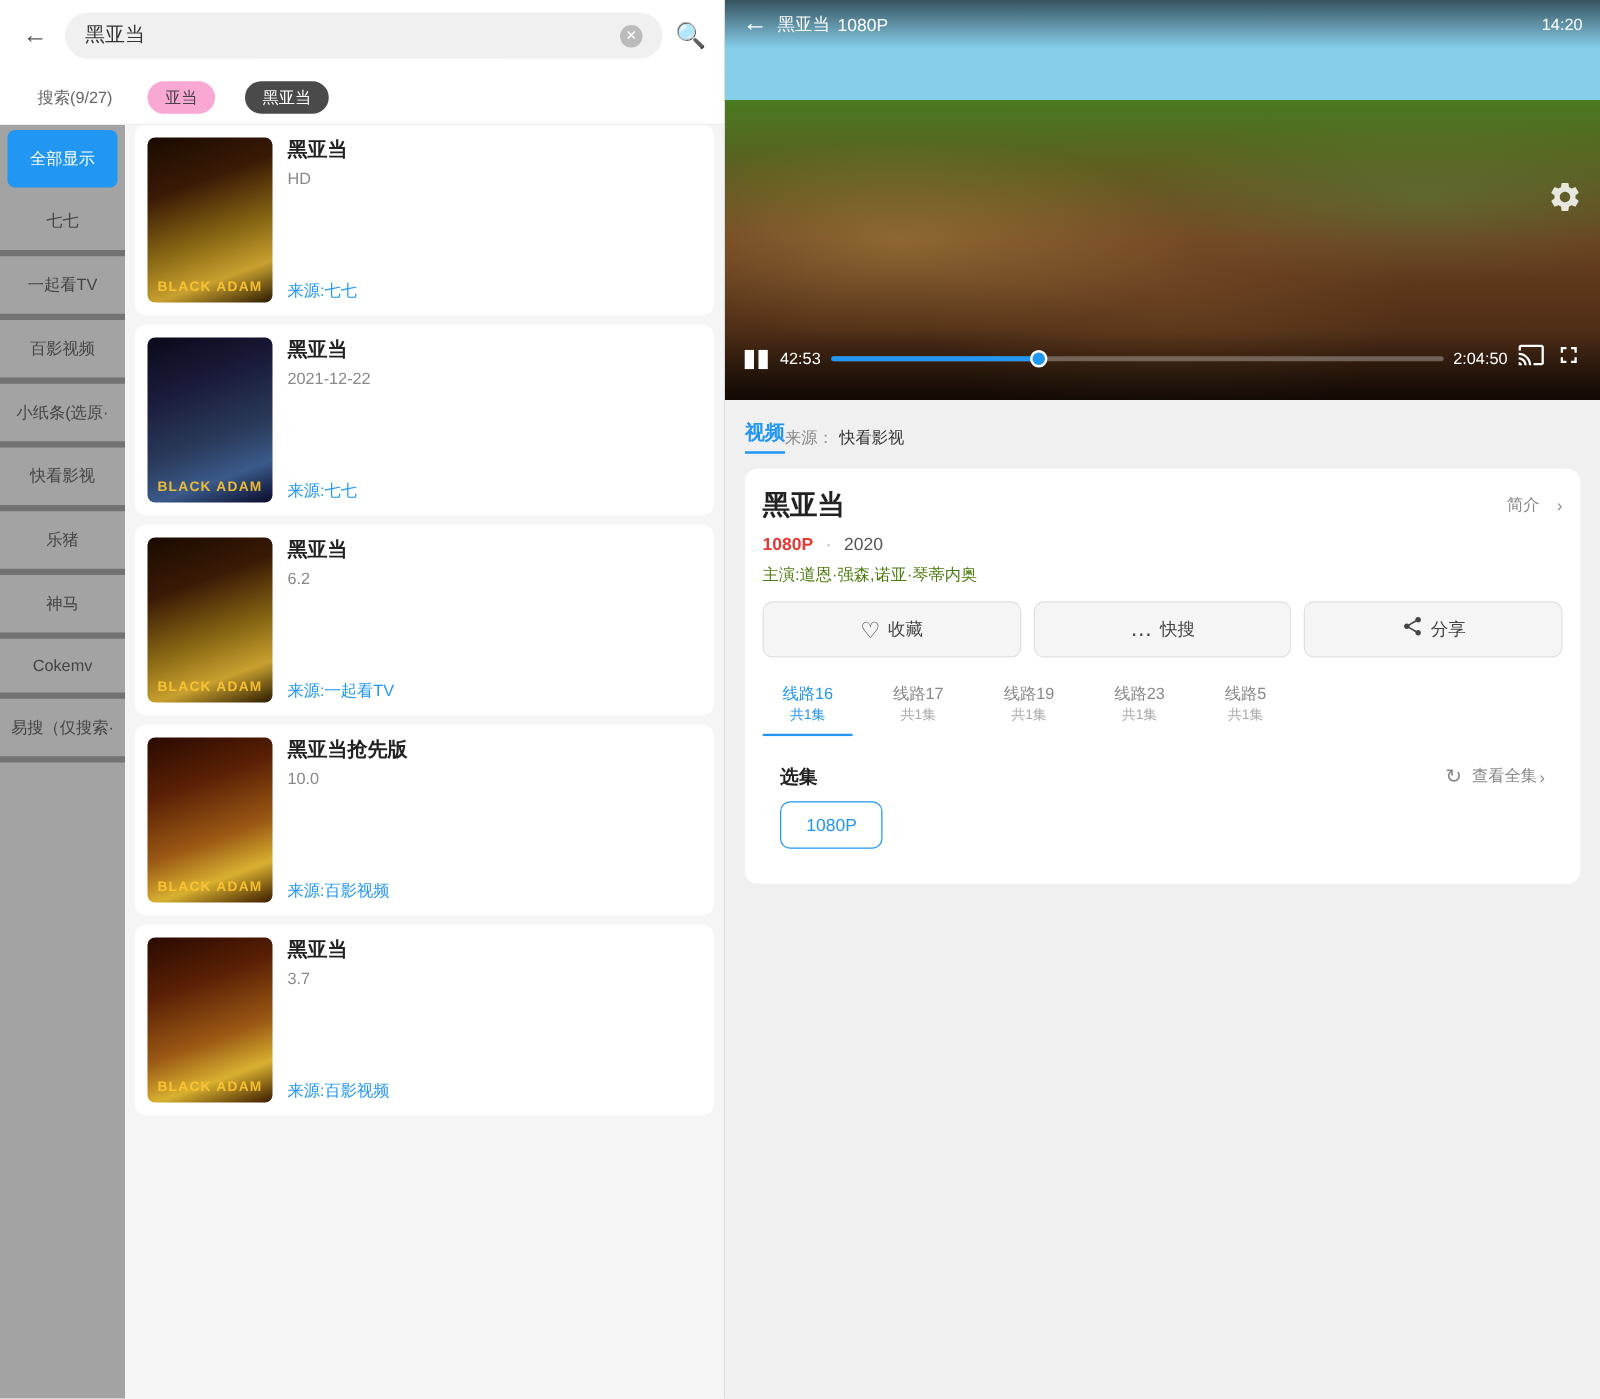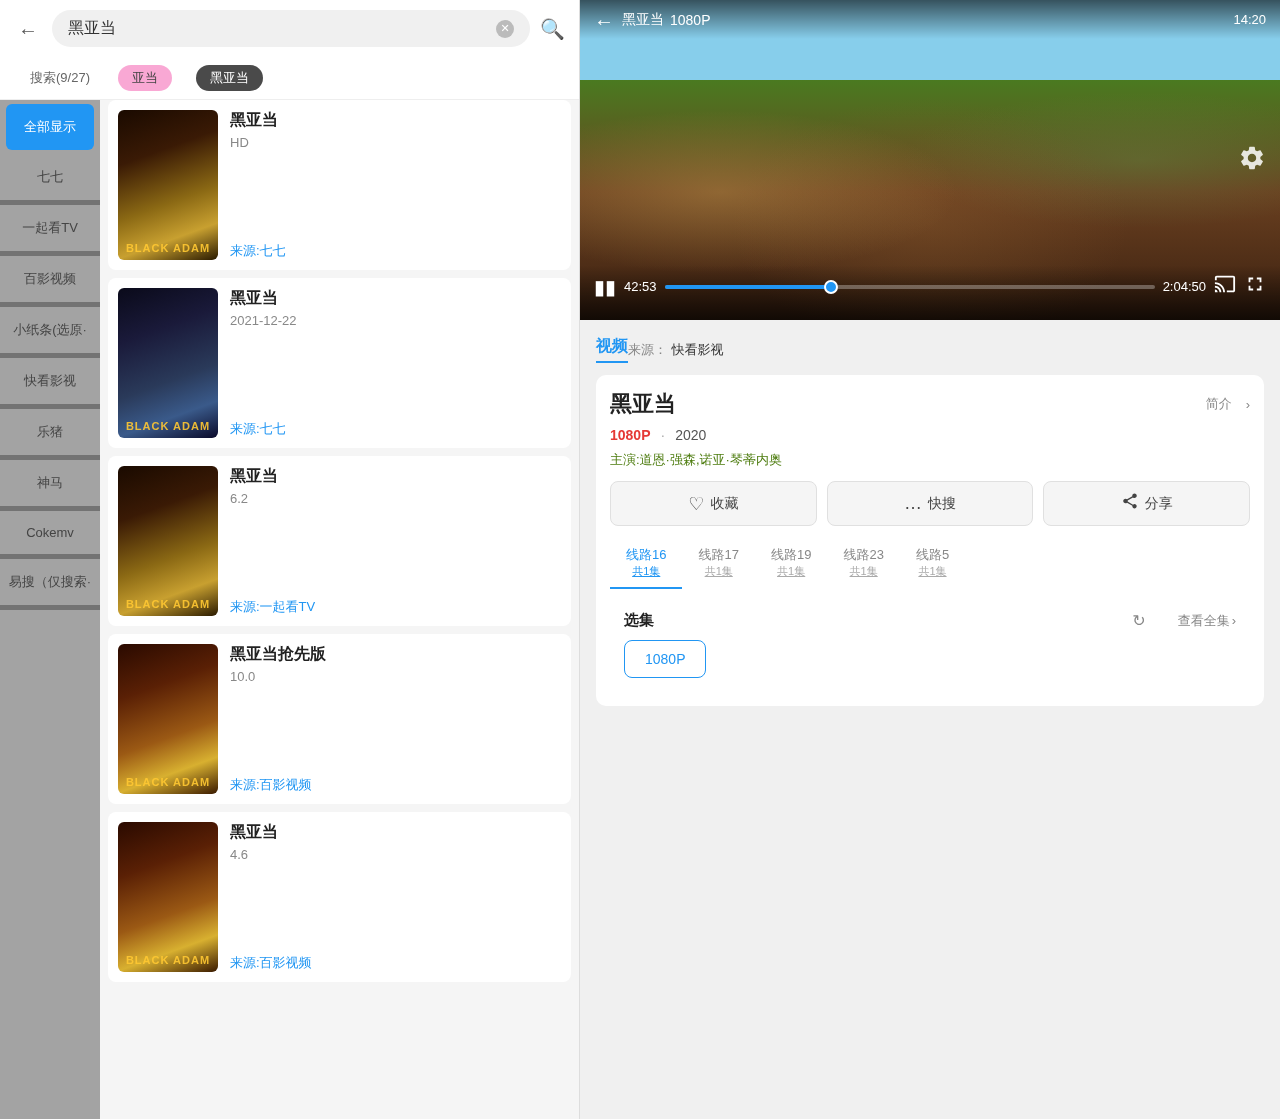--- a/index.html
+++ b/index.html
@@ -132,21 +132,21 @@
       background: #fff;
       border-radius: 8px;
       margin-bottom: 8px;
       padding: 10px;
       display: flex;
       gap: 12px;
       cursor: pointer;
     }
     .result-thumb {
       width: 100px;
-      height: 150px;
+      height: 132px;
       border-radius: 6px;
       background: #333;
       overflow: hidden;
       flex-shrink: 0;
       display: flex;
       align-items: center;
       justify-content: center;
       position: relative;
     }
     
@@ -426,40 +426,39 @@
       font-size: 14px;
       color: #444;
       cursor: pointer;
     }
     .action-btn-icon {
       font-size: 18px;
     }
 
     .line-tabs {
       display: flex;
-      gap: 0;
+      gap: 16px;
       overflow-x: auto;
       margin-bottom: 8px;
     }
     .line-tab {
       padding: 8px 16px;
       font-size: 13px;
       color: #888;
       cursor: pointer;
       text-align: center;
       white-space: nowrap;
     }
     .line-tab.active {
       color: #2196F3;
       border-bottom: 2px solid #2196F3;
     }
     .line-tab-sub {
       font-size: 11px;
       color: #aaa;
-      text-decoration: underline;
     }
     .line-tab.active .line-tab-sub {
       color: #2196F3;
     }
 
     .episode-section {
       background: #fff;
       border-radius: 10px;
       padding: 14px;
     }
@@ -484,21 +483,20 @@
       color: #888;
       cursor: pointer;
     }
     .view-all-link {
       font-size: 13px;
       color: #888;
       cursor: pointer;
       display: flex;
       align-items: center;
       gap: 2px;
-      margin-left: 24px;
     }
 
     .episode-grid {
       display: flex;
       flex-wrap: wrap;
       gap: 8px;
     }
     .episode-btn {
       border: 1.5px solid #2196F3;
       border-radius: 8px;
@@ -595,21 +593,21 @@
           <div class="result-source">来源:百影视频</div>
         </div>
       </div>
 
       <div class="result-item">
         <div class="result-thumb poster-black-adam-5">
           <span class="poster-label">BLACK ADAM</span>
         </div>
         <div class="result-info">
           <div class="result-title">黑亚当</div>
-          <div class="result-meta">4.6</div>
+          <div class="result-meta">3.7</div>
           <div class="result-source">来源:百影视频</div>
         </div>
       </div>
     </div>
   </div>
 </div>
 
 <div class="right-panel">
 
   <div class="video-player">

